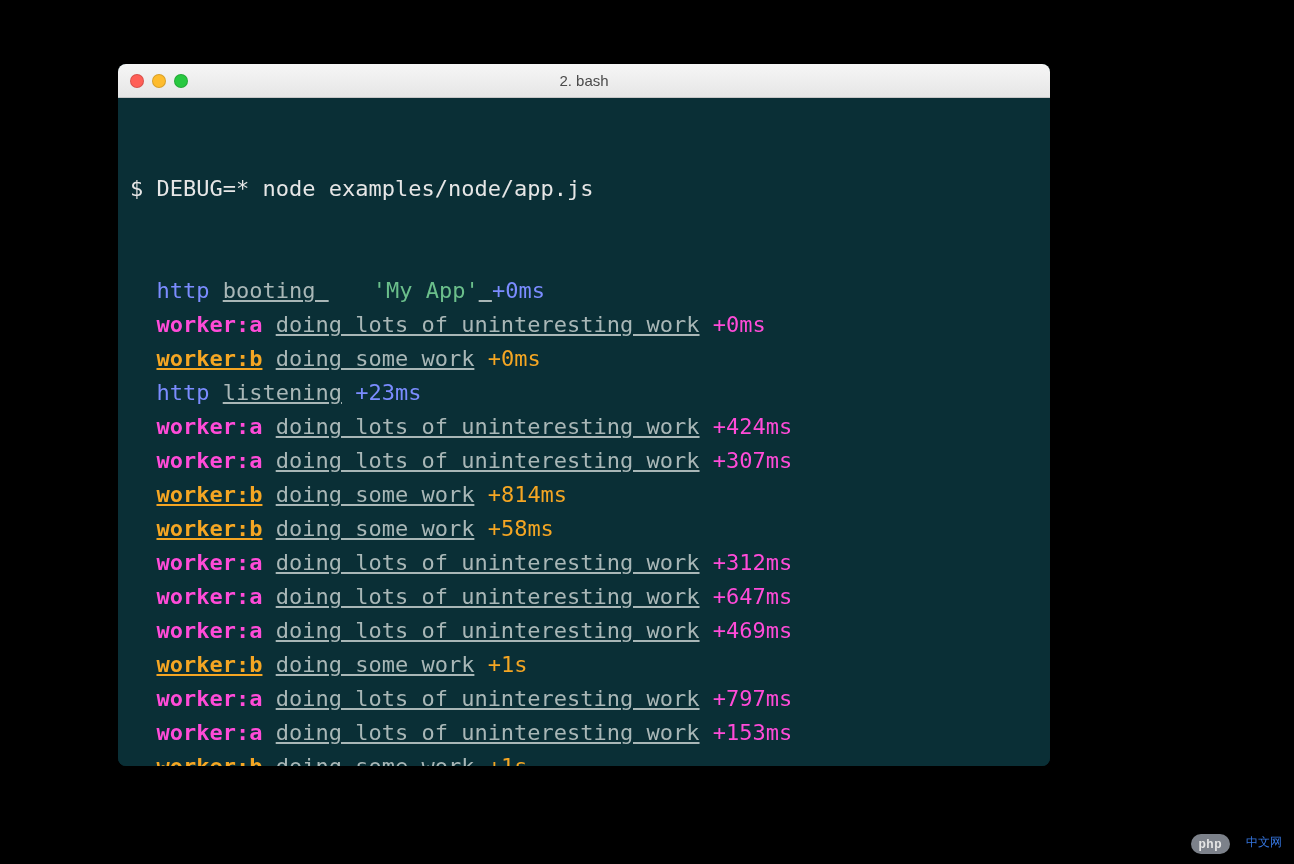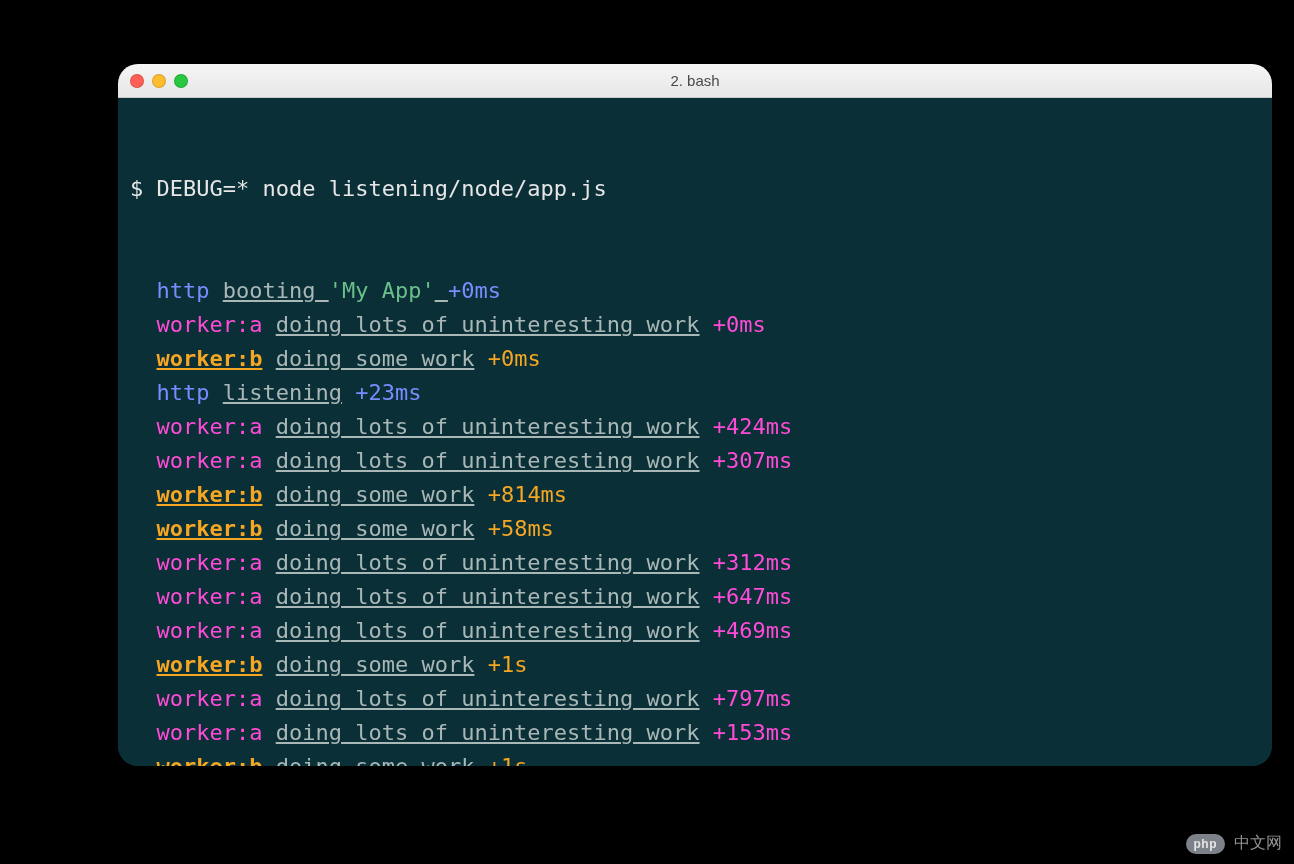--- a/index.html
+++ b/index.html
@@ -8,23 +8,23 @@
     height: 864px;
     background: #000;
     font-family: "Menlo", "Monaco", "Consolas", monospace;
     overflow: hidden;
     position: relative;
   }
   .terminal-window {
     position: absolute;
     left: 118px;
     top: 64px;
-    width: 1154px;
+    width: 932px;
     height: 702px;
-    border-radius: 20px;
+    border-radius: 8px;
     overflow: hidden;
     box-shadow: 0 20px 60px rgba(0,0,0,0.6);
     background: #0a2f36;
   }
   .title-bar {
     height: 34px;
     background: linear-gradient(#f6f6f6, #e6e6e6);
     border-bottom: 1px solid #c7c7c7;
     display: flex;
     align-items: center;
@@ -61,68 +61,68 @@
     line-height: 34px;
     padding: 6px 12px;
     height: calc(100% - 34px);
     white-space: pre;
     font-weight: 500;
   }
   .line { display: block; }
   .prompt { color: #e6e6e6; }
   .cmd    { color: #e6e6e6; }
   .ns-http   { color: #7b8cff; font-weight: normal; }
-  .ns-wa     { color: #ff4bd8; font-weight: normal; }
+  .ns-wa     { color: #ff4bd8; font-weight: bold; }
   .ns-wb     { color: #f5a623; font-weight: bold; text-decoration: underline; }
   .msg       { color: #a9b7b7; text-decoration: underline; }
-  .quoted    { color: #6bbf8b; }
+  .quoted    { color: #6bbf8b; margin-left: 44px; }
   .t-http    { color: #7b8cff; }
   .t-wa      { color: #ff4bd8; }
   .t-wb      { color: #f5a623; }
   #log-container .line { padding-left: 2ch; }
 
   .watermark {
     position: absolute;
     right: 12px;
     bottom: 10px;
     display: flex;
-    align-items: center;
-    gap: 9px;
+    align-items: flex-start;
+    gap: 16px;
     opacity: 0.9;
   }
   .watermark .pill {
     background: #8a9099;
     color: #fff;
     font-family: Arial, sans-serif;
     font-weight: bold;
     font-size: 12px;
     padding: 3px 8px;
     border-radius: 10px;
     letter-spacing: 0.5px;
   }
   .watermark .txt {
-    color: #a3a3a3;
+    color: #3b82f6;
     font-family: Arial, sans-serif;
-    font-size: 16px;
+    font-size: 12px;
   }
 </style>
 </head>
 <body>
 
 <div class="terminal-window">
   <div class="title-bar">
     <div class="traffic-lights">
       <div class="light red"></div>
       <div class="light yellow"></div>
       <div class="light green"></div>
     </div>
     <div class="title-text">2. bash</div>
   </div>
   <div class="terminal-body">
-    <span class="line"><span class="prompt">$ </span><span class="cmd">DEBUG=* node listening/node/app.js</span></span>
+    <span class="line"><span class="prompt">$ </span><span class="cmd">DEBUG=* node examples/node/app.js</span></span>
     <div id="log-container"><span class="line"><span class="ns-http">http</span> <span class="msg">booting </span><span class="quoted">'My App'</span><span class="msg"> </span><span class="t-http">+0ms</span></span><span class="line"><span class="ns-wa">worker:a</span> <span class="msg">doing lots of uninteresting work</span> <span class="t-wa">+0ms</span></span><span class="line"><span class="ns-wb">worker:b</span> <span class="msg">doing some work</span> <span class="t-wb">+0ms</span></span><span class="line"><span class="ns-http">http</span> <span class="msg">listening</span> <span class="t-http">+23ms</span></span><span class="line"><span class="ns-wa">worker:a</span> <span class="msg">doing lots of uninteresting work</span> <span class="t-wa">+424ms</span></span><span class="line"><span class="ns-wa">worker:a</span> <span class="msg">doing lots of uninteresting work</span> <span class="t-wa">+307ms</span></span><span class="line"><span class="ns-wb">worker:b</span> <span class="msg">doing some work</span> <span class="t-wb">+814ms</span></span><span class="line"><span class="ns-wb">worker:b</span> <span class="msg">doing some work</span> <span class="t-wb">+58ms</span></span><span class="line"><span class="ns-wa">worker:a</span> <span class="msg">doing lots of uninteresting work</span> <span class="t-wa">+312ms</span></span><span class="line"><span class="ns-wa">worker:a</span> <span class="msg">doing lots of uninteresting work</span> <span class="t-wa">+647ms</span></span><span class="line"><span class="ns-wa">worker:a</span> <span class="msg">doing lots of uninteresting work</span> <span class="t-wa">+469ms</span></span><span class="line"><span class="ns-wb">worker:b</span> <span class="msg">doing some work</span> <span class="t-wb">+1s</span></span><span class="line"><span class="ns-wa">worker:a</span> <span class="msg">doing lots of uninteresting work</span> <span class="t-wa">+797ms</span></span><span class="line"><span class="ns-wa">worker:a</span> <span class="msg">doing lots of uninteresting work</span> <span class="t-wa">+153ms</span></span><span class="line"><span class="ns-wb">worker:b</span> <span class="msg">doing some work</span> <span class="t-wb">+1s</span></span></div>
   </div>
 </div>
 
 <div class="watermark">
   <span class="pill">php</span>
   <span class="txt">中文网</span>
 </div>
 
 </body></html>

